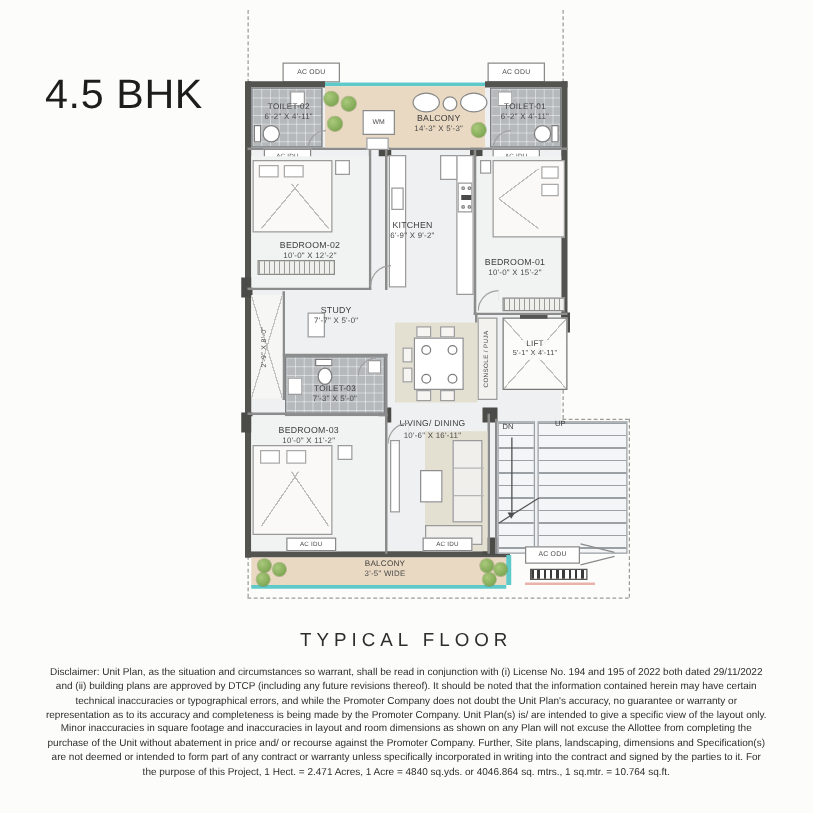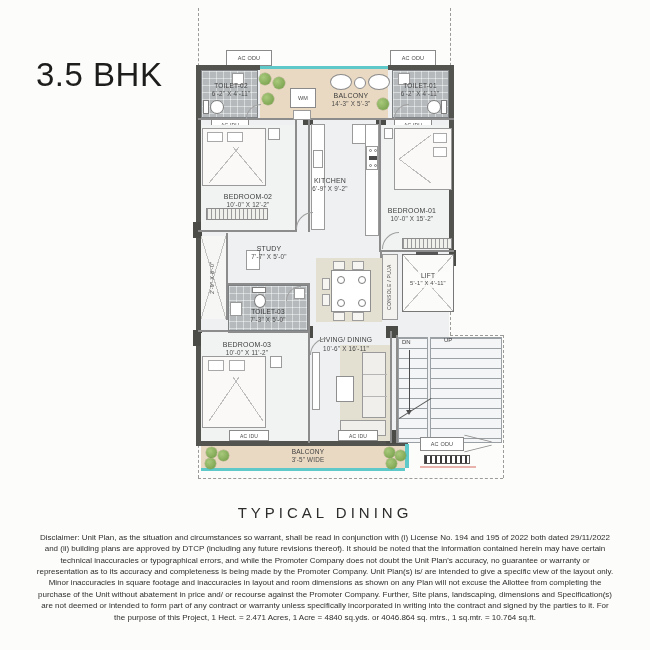--- a/index.html
+++ b/index.html
@@ -41,21 +41,21 @@
   .tbl{background:#ffffff;border:1px solid #8f8f8f;}
   .chair{background:#f6f5f2;border:1px solid #9e9e9e;}
   .arrow-line{background:#4a4a4a;}
   .arrow-head{width:0;height:0;border-left:3px solid transparent;border-right:3px solid transparent;border-top:5px solid #4a4a4a;}
   .dnlbl{font-size:6px;color:#3c3c3c;}
   .ovl{background:#fff;border:1px solid #8a8a8a;}
 </style>
 </head>
 <body>
 
-<div class="abs title" style="left:36px;top:56px;">3.5 BHK</div>
+<div class="abs title" style="left:36px;top:56px;">4.5 BHK</div>
 
 <div class="abs" style="left:0;top:0;width:650px;height:650px;">
 
   <div class="abs dash-v" style="left:198px;top:8px;height:470px;"></div>
   <div class="abs dash-v" style="left:450px;top:8px;height:327px;"></div>
   <div class="abs dash-h" style="left:450px;top:335px;width:53px;"></div>
   <div class="abs dash-v" style="left:503px;top:335px;height:143px;"></div>
   <div class="abs dash-h" style="left:198px;top:478px;width:305px;"></div>
 
   <div class="abs floor" style="left:201px;top:70px;width:248px;height:371px;"></div>
@@ -293,14 +293,14 @@
 
   <div class="abs arc" style="left:246px;top:104px;width:15px;height:15px;"></div>
   <div class="abs arc" style="left:394px;top:104px;width:15px;height:15px;"></div>
   <div class="abs arc" style="left:286px;top:286px;width:15px;height:15px;"></div>
   <div class="abs arc" style="left:296px;top:212px;width:17px;height:17px;"></div>
   <div class="abs arc" style="left:382px;top:232px;width:17px;height:17px;"></div>
   <div class="abs arc" style="left:310px;top:338px;width:17px;height:17px;"></div>
 
 </div>
 
-<div class="abs caption" style="left:0;top:504px;">TYPICAL DINING</div>
+<div class="abs caption" style="left:0;top:504px;">TYPICAL FLOOR</div>
 <div class="abs disclaimer" style="top:532px;">Disclaimer: Unit Plan, as the situation and circumstances so warrant, shall be read in conjunction with (i) License No. 194 and 195 of 2022 both dated 29/11/2022 and (ii) building plans are approved by DTCP (including any future revisions thereof). It should be noted that the information contained herein may have certain technical inaccuracies or typographical errors, and while the Promoter Company does not doubt the Unit Plan's accuracy, no guarantee or warranty or representation as to its accuracy and completeness is being made by the Promoter Company. Unit Plan(s) is/ are intended to give a specific view of the layout only. Minor inaccuracies in square footage and inaccuracies in layout and room dimensions as shown on any Plan will not excuse the Allottee from completing the purchase of the Unit without abatement in price and/ or recourse against the Promoter Company. Further, Site plans, landscaping, dimensions and Specification(s) are not deemed or intended to form part of any contract or warranty unless specifically incorporated in writing into the contract and signed by the parties to it. For the purpose of this Project, 1 Hect. = 2.471 Acres, 1 Acre = 4840 sq.yds. or 4046.864 sq. mtrs., 1 sq.mtr. = 10.764 sq.ft.</div>
 
 </body></html>

